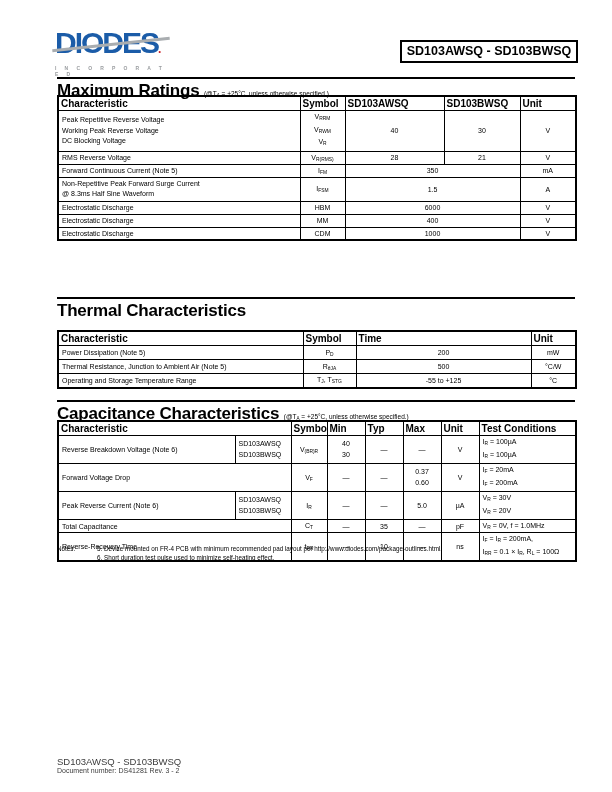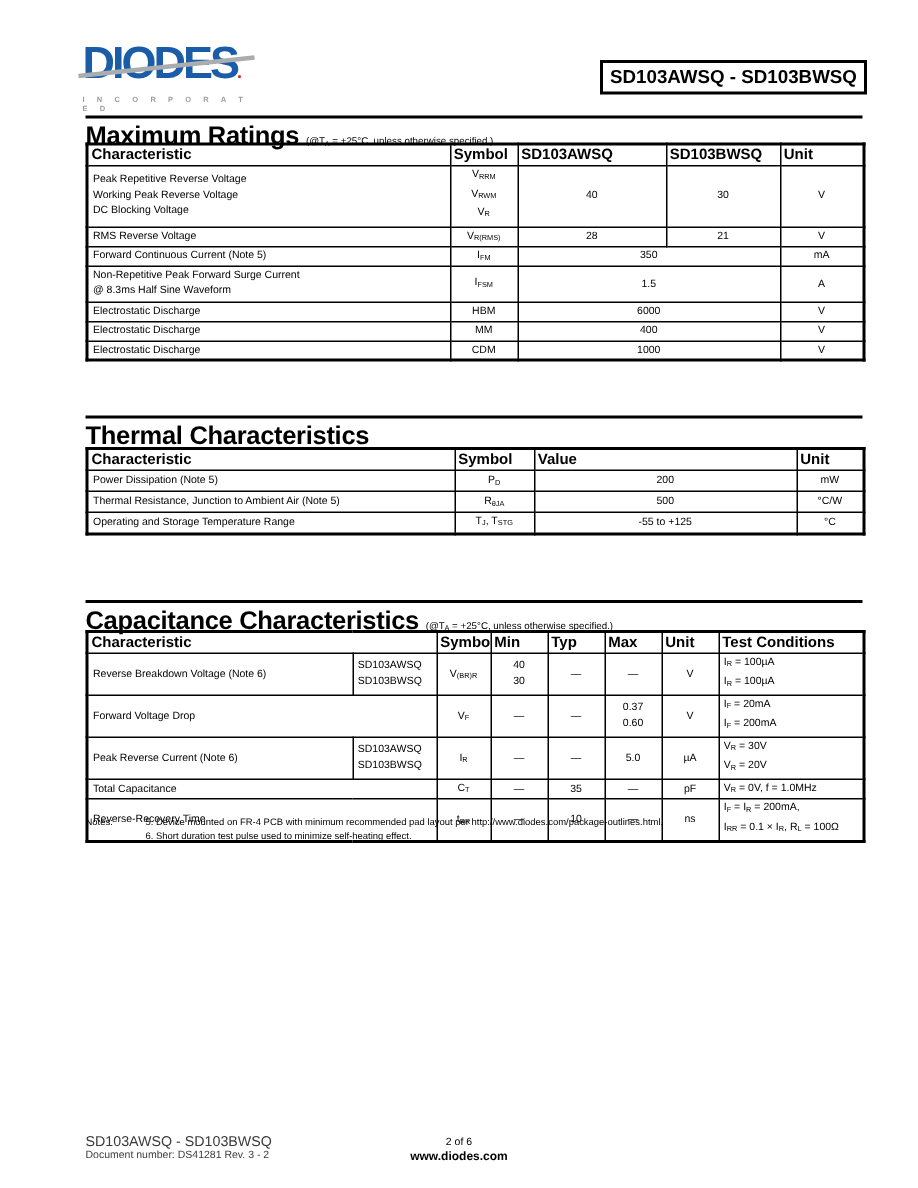--- a/index.html
+++ b/index.html
@@ -15,21 +15,21 @@
   .logo-sub { margin-top:2px; font-size:5px; font-weight:bold; color:#9a9da0; letter-spacing:3.4px; }
 
   
   .part-box { position:absolute; left:400px; top:40px; width:178px; height:23px; border:2px solid #000; text-align:center; line-height:19px; font-weight:bold; font-size:12.5px; }
 
   
   .section { position:absolute; left:57px; width:518px; }
   .sec-head { border-top:2.5px solid #000; padding-top:2px; }
   .sec-title { font-weight:bold; font-size:17px; letter-spacing:-0.2px; }
   .sec-sub { font-size:6.5px; }
-  .hd18 { height:18px; } .hd21 { height:21px; } .hd20 { height:20px; }
+  .hd18 { height:18px; } .hd21 { height:33px;margin-top:20px; } .hd20 { height:20px; }
 
   
   table.tbl { border-collapse:collapse; width:518px; table-layout:fixed; border:2px solid #000; }
   .tbl td, .tbl th { border:1px solid #000; font-size:7px; padding:1px 3px; vertical-align:middle; overflow:hidden; }
   .tbl th { font-size:10px; font-weight:bold; text-align:left; padding:1px 2px; border-bottom:1.5px solid #000; }
   td.c { text-align:center; }
   td.l { text-align:left; }
   .tbl div { line-height:10.5px; }
   .h13 { height:13px; } .h14 { height:14px; } .h24 { height:24px; } .h36 { height:36px; } .h23 { height:23px; }
   sub { font-size:70%; vertical-align:-1px; letter-spacing:0; }
@@ -151,21 +151,21 @@
       <colgroup>
           <col style="width:245px">
           <col style="width:53px">
           <col style="width:175px">
           <col style="width:45px">
         </colgroup>
       <tbody>
           <tr class="h13">
         <th>Characteristic</th>
         <th>Symbol</th>
-        <th>Value</th>
+        <th>Time</th>
         <th>Unit</th>
       </tr>
       <tr class="h14">
         <td class="l">Power Dissipation (Note 5)</td>
         <td class="c">P<sub>D</sub></td>
         <td class="c">200</td>
         <td class="c">mW</td>
       </tr>
       <tr class="h14">
         <td class="l">Thermal Resistance, Junction to Ambient Air (Note 5)</td>
@@ -289,18 +289,14 @@
     <div class="notes-items">
       <div>5. Device mounted on FR-4 PCB with minimum recommended pad layout per http://www.diodes.com/package-outlines.html.</div>
       <div>6. Short duration test pulse used to minimize self-heating effect.</div>
     </div>
   </div>
 
   <div class="footer-left">
     <div class="l1">SD103AWSQ - SD103BWSQ</div>
     <div class="l2">Document number: DS41281  Rev. 3 - 2</div>
   </div>
-  <div class="footer-center">
-    <div class="l1">2 of 6</div>
-    <div class="l2">www.diodes.com</div>
-  </div>
 
 </div>
 
 </body></html>

